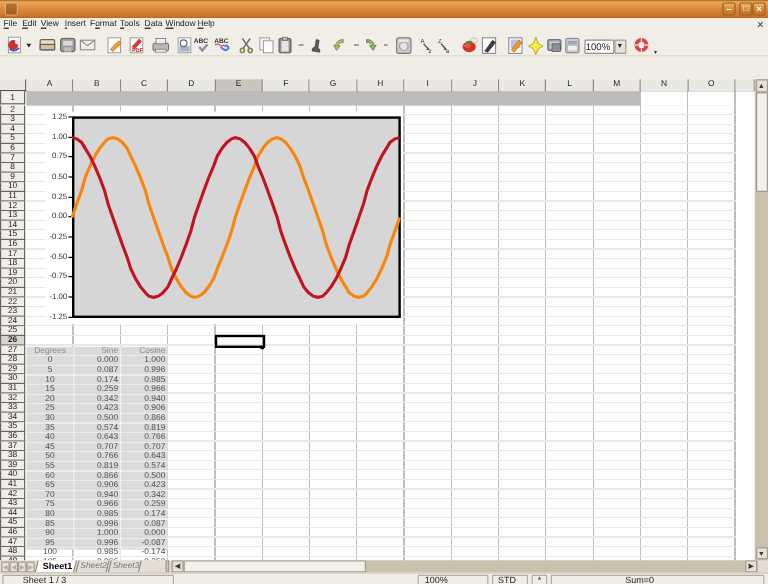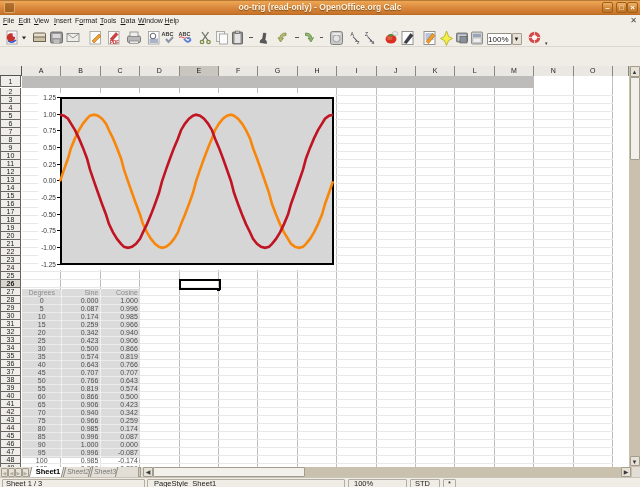--- a/index.html
+++ b/index.html
@@ -43,26 +43,25 @@
 #handle{position:absolute;left:216.5px;top:221.5px;width:3.5px;height:3.5px;background:#000}
 
 #vscroll{position:absolute;left:629px;top:66px;width:11px;height:400.5px;background:#c9c1ae}
 #hscrollzone{position:absolute;left:0px;top:466.5px;width:640px;height:10.5px;background:#e2ded5}
 .sbtn{position:absolute;background:#e7e2d7;border:1px solid #a49d8e;border-radius:1px;color:#3a3a3a;text-align:center}
 .sthumb{position:absolute;background:#f2f0ea;border:1px solid #a49d8e;border-radius:1px}
 
 .tab{position:absolute;top:466.5px;height:10.5px;font-size:7.5px;line-height:10px;text-align:center;border:1px solid #8d887c;border-top:none}
 
 #status{position:absolute;left:0;top:477px;width:640px;height:10px;background:#f0ede6;border-top:1px solid #c9c4ba;font-size:7.5px;color:#222}
-.sfield{position:absolute;top:1px;height:8.5px;border:1px solid #b3ada1;border-radius:1px;line-height:8px;padding-left:3px}
+.sfield{position:absolute;top:1px;height:8.5px;border:1px solid #b3ada1;border-radius:1px;line-height:8px;padding-left:16px}
 </style></head><body>
 <div id="blurwrap" style="position:absolute;left:0;top:0;width:640px;height:487px;filter:blur(0.45px)">
 <div id="titlebar">
  <div id="wicon"></div>
- <div class="ttext">oo-trig (read-only) - OpenOffice.org Calc</div>
  <div class="wbtn" style="left:602px">–</div>
  <div class="wbtn" style="left:616px;font-size:7px">□</div>
  <div class="wbtn" style="left:627px">×</div>
 </div>
 <div id="menubar">
  <span style="left:3px"><u>F</u>ile</span>
  <span style="left:18.5px"><u>E</u>dit</span>
  <span style="left:34px"><u>V</u>iew</span>
  <span style="left:54px"><u>I</u>nsert</span>
  <span style="left:75px">F<u>o</u>rmat</span>
@@ -477,17 +476,19 @@
 <div class="sbtn" style="left:621px;top:467px;width:10px;height:9.5px;font-size:6px;line-height:9px">▶</div>
 <div class="abs" style="left:631.5px;top:466.5px;width:8.5px;height:10.5px;background:#e2ded5"></div>
 
 <div id="vscroll"></div>
 <div class="sbtn" style="left:629.5px;top:66px;width:10px;height:10.5px;font-size:6px;line-height:10px">▲</div>
 <div class="sthumb" style="left:629.5px;top:76.5px;width:10px;height:83px"></div>
 <div class="sbtn" style="left:629.5px;top:455.5px;width:10px;height:10.5px;font-size:6px;line-height:10px">▼</div>
 
 <div id="status">
  <div class="sfield" style="left:2px;width:143px">Sheet 1 / 3</div>
- <div class="sfield" style="left:147px;width:198px;padding-left:6px">PageStyle_Sheet1</div>
  <div class="sfield" style="left:348px;width:59px;padding-left:5px">100%</div>
  <div class="sfield" style="left:410px;width:30px;padding-left:4px">STD</div>
  <div class="sfield" style="left:443px;width:13px;text-align:center;padding-left:0">*</div>
+ <div class="sfield" style="left:459px;width:178px;padding-left:0">
+        <span style="position:absolute;left:61px">Sum=0</span>
+      </div>
 </div>
 </div>
 </body></html>

